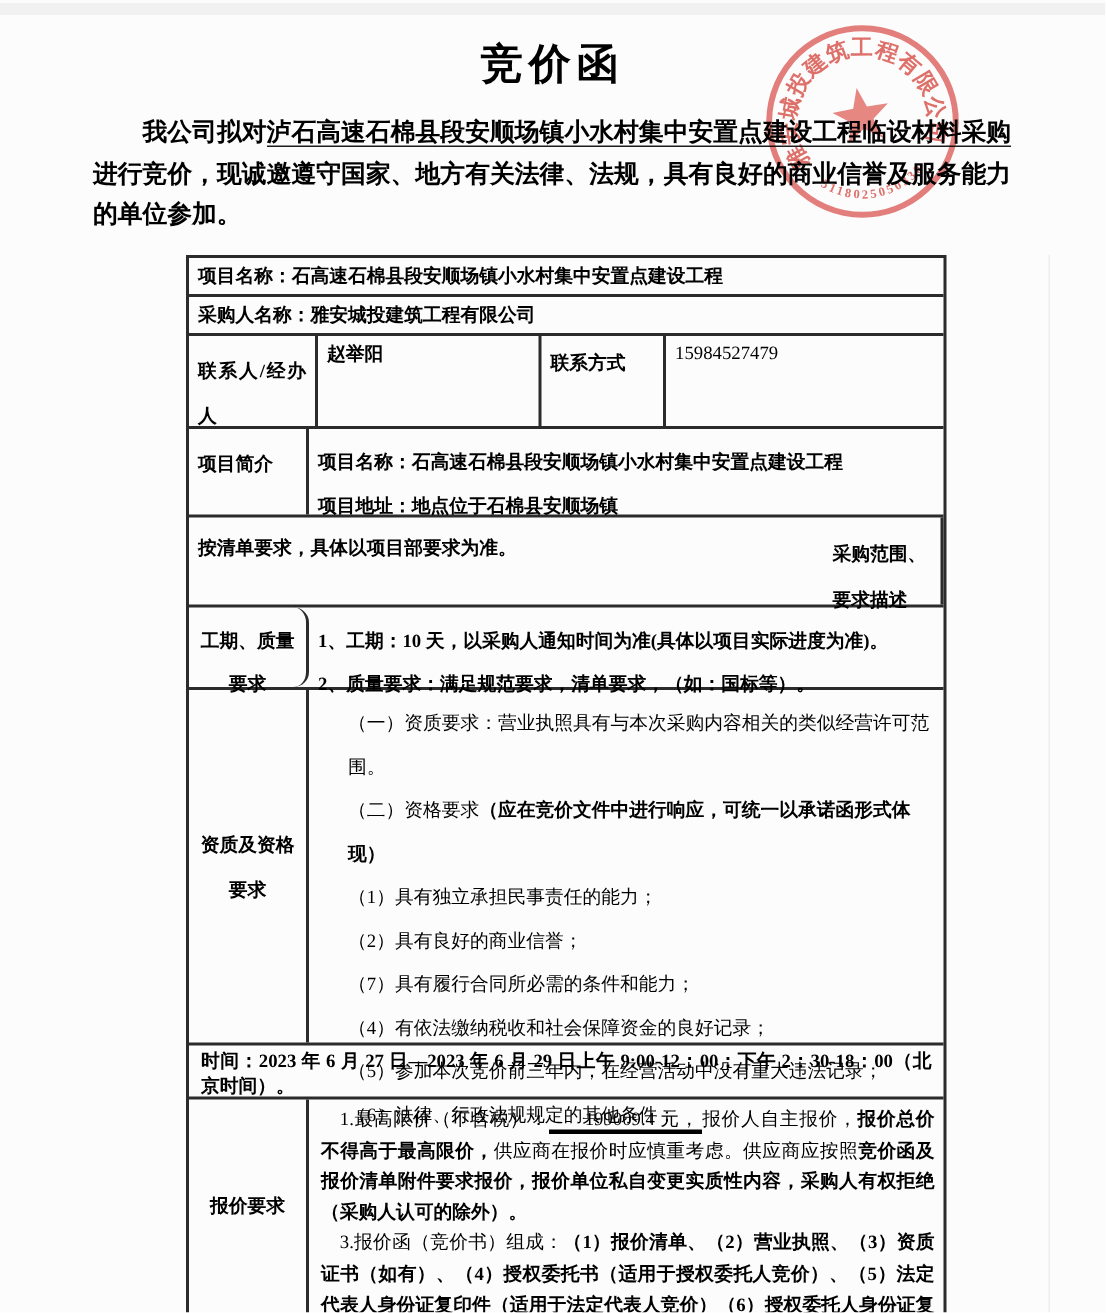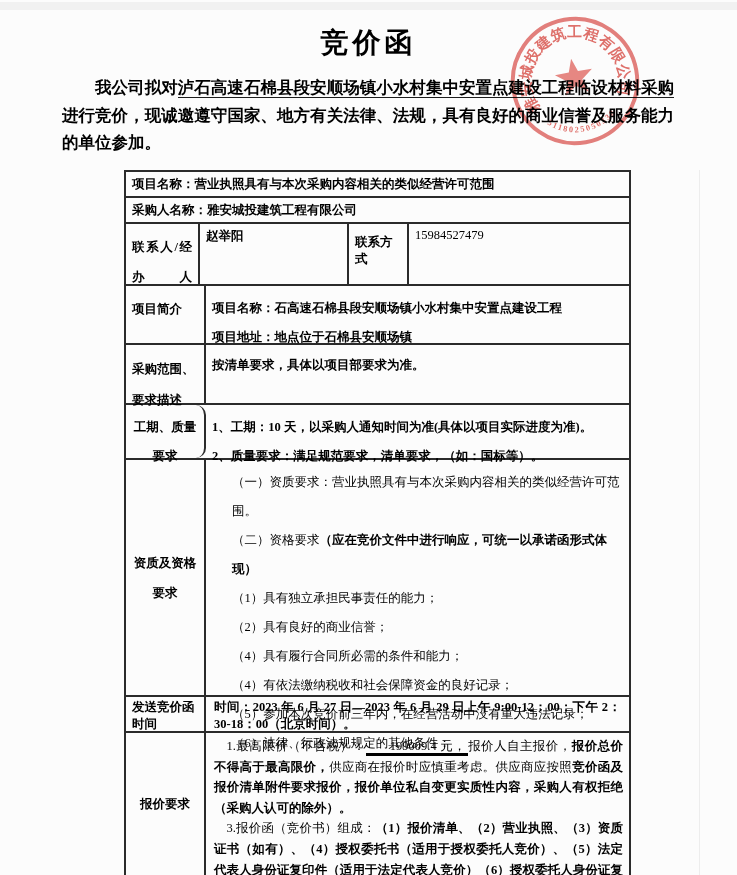--- a/index.html
+++ b/index.html
@@ -38,23 +38,23 @@
   .row{display:flex;box-sizing:border-box;border-bottom:2px solid #2b2b2b;}
   .row:last-child{border-bottom:none;}
   .cell{box-sizing:border-box;padding:4px 6px;}
   .lbl{font-weight:bold;}
   .vline{border-right:2px solid #2b2b2b;}
   .r-simple{height:26px;align-items:center;}
   .r-simple .cell{padding:2px 6px;white-space:nowrap;}
   .val-b{font-weight:bold;}
 
   .r-contact{height:62px;}
-  .c-lab1{width:74px;line-height:30px;padding-top:8px;font-weight:bold;text-align:justify;text-align-last:justify;}
+  .c-lab1{width:86px;line-height:30px;padding-top:8px;font-weight:bold;text-align:justify;text-align-last:justify;}
   .c-val1{width:149px;font-weight:bold;}
-  .c-lab2{width:60px;padding-top:10px;font-weight:bold;}
+  .c-lab2{width:83px;padding-top:10px;font-weight:bold;}
   .c-val2{flex:1;border-radius:17px;}
 
   .labcol{width:80px;font-weight:bold;line-height:30px;}
   .content{flex:1;}
 
   .r-overview{height:59px;}
   .r-overview .labcol{padding-top:8px;}
   .r-overview .content{padding-top:8px;line-height:29px;font-weight:bold;}
 
   .r-scope{height:60px;}
@@ -100,21 +100,21 @@
     </text>
     <polygon opacity="0.8" fill="#dd5048" points="70,52 74.7,65.5 89,65.8 77.6,74.5 81.8,88.2 70,80 58.2,88.2 62.4,74.5 51,65.8 65.3,65.5" transform="translate(7,2)"></polygon>
     <text font-size="8.5" font-weight="bold" fill="#d8453e" letter-spacing="1.8" opacity="0.9" text-anchor="middle">
       <textPath href="#arcBottom" startOffset="50%">5118025050330</textPath>
     </text>
   </svg>
 
   <div class="btable">
 
     <div class="row r-simple">
-      <div class="cell"><span class="lbl">项目名称：</span><span class="val-b">营业执照具有与本次采购内容相关的类似经营许可范围</span></div>
+      <div class="cell"><span class="lbl">项目名称：</span><span class="val-b">石高速石棉县段安顺场镇小水村集中安置点建设工程</span></div>
     </div>
 
     <div class="row r-simple">
       <div class="cell"><span class="lbl">采购人名称：</span><span class="val-b">雅安城投建筑工程有限公司</span></div>
     </div>
 
     <div class="row r-contact">
       <div class="cell c-lab1 vline">联系人/经办人</div>
       <div class="cell c-val1 vline">赵举阳</div>
       <div class="cell c-lab2 vline">联系方式</div>
@@ -123,48 +123,47 @@
 
     <div class="row r-overview">
       <div class="cell labcol vline">项目简介</div>
       <div class="cell content">
         <div>项目名称：石高速石棉县段安顺场镇小水村集中安置点建设工程</div>
         <div>项目地址：地点位于石棉县安顺场镇</div>
       </div>
     </div>
 
     <div class="row r-scope">
+      <div class="cell content">按清单要求，具体以项目部要求为准。</div>
       <div class="cell labcol vline">采购范围、要求描述</div>
-      <div class="cell content">按清单要求，具体以项目部要求为准。</div>
     </div>
 
     <div class="row r-schedule">
       <div class="cell labcol vline">工期、质量要求</div>
       <div class="cell content">
         <div>1、工期：10 天，以采购人通知时间为准(具体以项目实际进度为准)。</div>
         <div>2、质量要求：满足规范要求，清单要求，（如：国标等）。</div>
       </div>
     </div>
 
     <div class="row r-qual">
       <div class="cell labcol vline">资质及资格要求</div>
       <div class="cell content">
         <div>（一）资质要求：营业执照具有与本次采购内容相关的类似经营许可范围。</div>
         <div><span>（二）资格要求</span><b>（应在竞价文件中进行响应，可统一以承诺函形式体现）</b></div>
         <div>（1）具有独立承担民事责任的能力；</div>
         <div>（2）具有良好的商业信誉；</div>
-        <div>（4）具有履行合同所必需的条件和能力；</div>
+        <div>（7）具有履行合同所必需的条件和能力；</div>
         <div>（4）有依法缴纳税收和社会保障资金的良好记录；</div>
         <div>（5）参加本次竞价前三年内，在经营活动中没有重大违法记录；</div>
         <div>（6）法律、行政法规规定的其他条件；</div>
       </div>
     </div>
 
     <div class="row r-send">
-      <div class="cell labcol vline">发送竞价函时间</div>
       <div class="cell content">时间：2023 年 6 月 27 日—2023 年 6 月 29 日上午 9:00-12：00；下午 2：30-18：00（北京时间）。</div>
     </div>
 
     <div class="row r-quote">
       <div class="cell labcol vline">报价要求</div>
       <div class="cell content">
         <p><span>1.最高限价（不含税）：</span><span class="u">199009.4 元，</span><span>报价人自主报价，</span><b>报价总价不得高于最高限价，</b><span>供应商在报价时应慎重考虑。供应商应按照</span><b>竞价函及报价清单附件要求报价，报价单位私自变更实质性内容，采购人有权拒绝（采购人认可的除外）。</b></p>
         <p><span>3.报价函（竞价书）组成：</span><b>（1）报价清单、（2）营业执照、（3）资质证书（如有）、（4）授权委托书（适用于授权委托人竞价）、（5）法定代表人身份证复印件（适用于法定代表人竞价）（6）授权委托人身份证复印件及近 3 个月连续社保缴纳证明（适用于授权委托人竞价）、（7）资格要求承诺函。上述报价函组成附</b></p>
       </div>
     </div>

